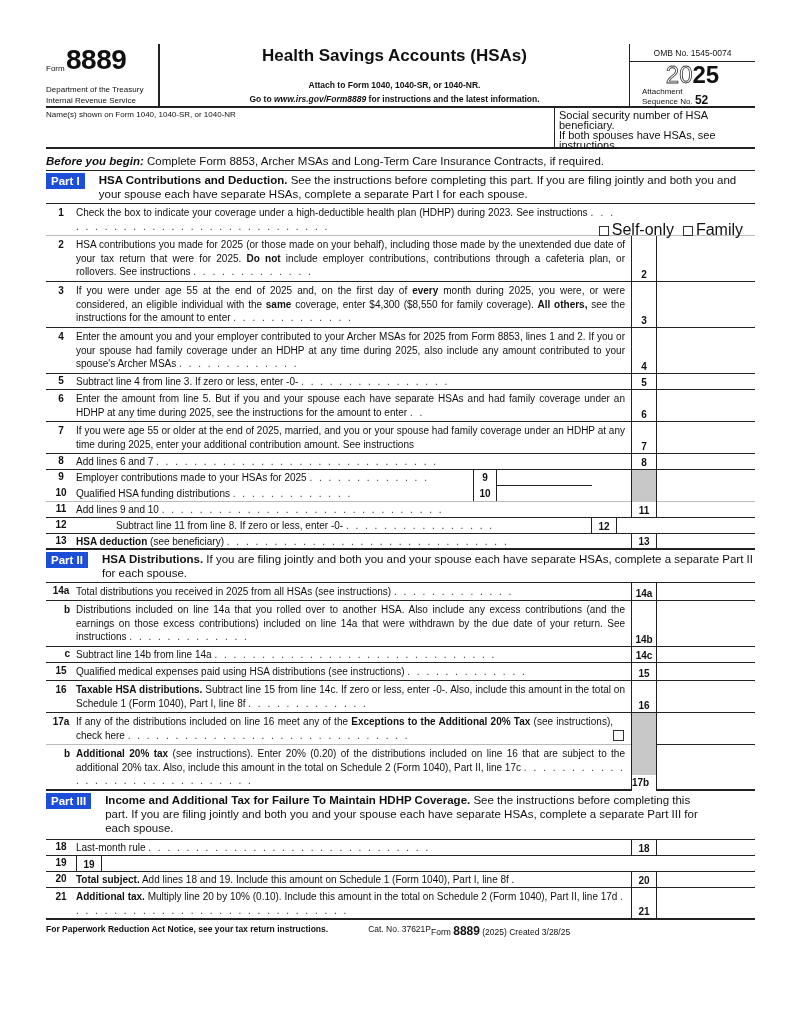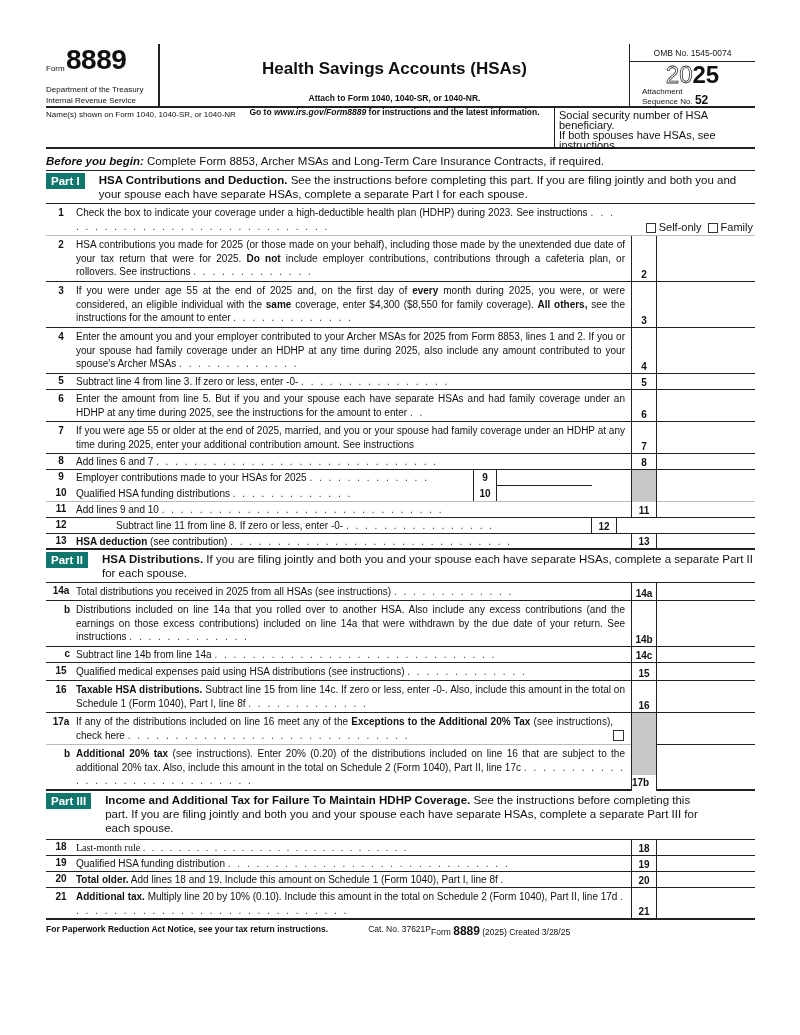--- a/index.html
+++ b/index.html
@@ -7,21 +7,21 @@
   body { font-family: "Liberation Sans", sans-serif; color: #111; position: relative; overflow: hidden; }
   .page { position: absolute; left: 46px; top: 44px; width: 709px; }
 
   
   .hdr { display: flex; height: 64px; border-bottom: 2px solid #222; }
   .hdr-left { width: 114px; border-right: 2px solid #222; position: relative; }
   .form-word { position: absolute; left: 0; top: 20px; font-size: 8px; }
   .form-num { position: absolute; left: 20px; top: 0px; font-size: 28px; font-weight: bold; letter-spacing: -0.5px; }
   .dept { position: absolute; left: 0; top: 40px; font-size: 8px; line-height: 11px; }
   .hdr-mid { flex: 1; text-align: center; border-right: 1px solid #222; }
-  .title { font-size: 17px; font-weight: bold; margin-top: 15px; }
+  .title { font-size: 17px; font-weight: bold; margin-top: 2px; }
   .attach { font-size: 8.5px; font-weight: bold; margin-top: 14px; }
   .goto { font-size: 8.5px; font-weight: bold; margin-top: 4px; }
   .goto i { font-style: italic; }
   .hdr-right { width: 125px; }
   .omb { font-size: 8.5px; text-align: center; border-bottom: 1px solid #222; height: 18px; padding-top: 4px; }
   .year { text-align: center; font-size: 24px; line-height: 24px; margin-top: 1px; }
   .year .outline { color: #fff; -webkit-text-stroke: 0.8px #333; font-weight: normal; }
   .year .bold { font-weight: 900; }
   .attach-seq { font-size: 8px; line-height: 9px; padding-left: 12px; }
   .attach-seq b { font-size: 12px; }
@@ -29,34 +29,34 @@
   
   .name-row { display: flex; height: 41px; border-bottom: 2px solid #222; }
   .name-cell { flex: 1; font-size: 8px; padding: 2px 0; border-right: 1px solid #222; }
   .ssn-cell { width: 200px; font-size: 11px; padding: 2px 4px; line-height: 10px; }
 
   .before { font-size: 11.5px; padding: 6px 0 3px 0; border-bottom: 1px solid #222; }
   .before b { font-style: italic; }
 
   
   .part-hdr { display: flex; border-bottom: 1px solid #222; padding: 2px 0 2px 0; }
-  .part-badge { background: #0f766e; color: #fff; font-weight: bold; font-size: 11.5px; padding: 1px 5px; height: 16px; line-height: 14px; margin-right: 14px; flex: 0 0 auto; }
+  .part-badge { background: #1d4ed8; color: #fff; font-weight: bold; font-size: 11.5px; padding: 1px 5px; height: 16px; line-height: 14px; margin-right: 14px; flex: 0 0 auto; }
   .part-text { font-size: 11.5px; line-height: 14px; }
   .part-text b { font-weight: bold; }
 
   
   .line { display: flex; border-bottom: 1px solid #bbb; position: relative; }
   .ln { width: 30px; font-weight: bold; font-size: 10px; text-align: center; padding-top: 3px; flex: 0 0 auto; }
   .ln.sub { text-align: right; padding-right: 6px; }
   .desc { flex: 1; font-size: 10px; line-height: 13.5px; padding: 2px 6px 2px 0; text-align: justify; }
   .dots { letter-spacing: 2px; color: #333; }
   .box-lbl { width: 26px; border-left: 1px solid #222; border-right: 1px solid #222; font-size: 10px; font-weight: bold; text-align: center; display: flex; align-items: flex-end; justify-content: center; padding-bottom: 1px; flex: 0 0 auto; }
   .amt { width: 98px; flex: 0 0 auto; }
   .chk { display: inline-block; width: 10px; height: 10px; border: 1px solid #333; vertical-align: middle; margin-right: 3px; background: #fff; }
-  .covrow { position: absolute; right: 2px; top: 17px; font-size: 11px; }
+  .covrow { position: absolute; right: 12px; top: 17px; font-size: 16px; }
   .inner-box { position: absolute; display: flex; height: 16px; }
   .inner-lbl { width: 24px; border-left: 1px solid #222; border-right: 1px solid #222; font-size: 10px; font-weight: bold; text-align: center; line-height: 15px; }
   .inner-amt { width: 95px; border-bottom: 1px solid #222; }
   .thick { border-bottom: 2px solid #222 !important; }
 
   .footer { display: flex; justify-content: flex-start; font-size: 8.5px; padding-top: 4px; }
   .footer b { font-weight: bold; }
   .footer .fnum { font-size: 12px; font-weight: bold; }
 </style>
 </head>
@@ -194,21 +194,21 @@
 
   <div class="line" style="height:16px; border-bottom-color:#222;gap:40px;">
     <div class="ln" style="padding-top:1px;">12</div>
     <div class="desc" style="padding-top:1px;"><span>Subtract line 11 from line 8. If zero or less, enter -0-</span> <span class="dots">. . . . . . . . . . . . . . . .</span></div>
     <div class="box-lbl">12</div>
     <div class="amt"></div>
   </div>
 
   <div class="line thick" style="height:16px;">
     <div class="ln" style="padding-top:1px;">13</div>
-    <div class="desc" style="padding-top:1px;"><b>HSA deduction</b><span> (see contribution)</span> <span class="dots">. . . . . . . . . . . . . . . . . . . . . . . . . . . . . .</span></div>
+    <div class="desc" style="padding-top:1px;"><b>HSA deduction</b><span> (see beneficiary)</span> <span class="dots">. . . . . . . . . . . . . . . . . . . . . . . . . . . . . .</span></div>
     <div class="box-lbl">13</div>
     <div class="amt"></div>
   </div>
 
   <div class="part-hdr">
     <span class="part-badge">Part II</span>
     <span class="part-text"><b>HSA Distributions.</b><span> If you are filing jointly and both you and your spouse each have separate HSAs, complete a separate Part II for each spouse.</span></span>
   </div>
 
   <div class="line" style="height:18px; border-bottom-color:#222;">
@@ -262,35 +262,34 @@
     <div style="position:absolute; left:611px; top:32px; width:98px; height:46px;"></div>
   </div>
 
   <div class="part-hdr" style="padding-bottom:4px;">
     <span class="part-badge">Part III</span>
     <span class="part-text" style="padding-right:50px;"><b>Income and Additional Tax for Failure To Maintain HDHP Coverage.</b><span> See the instructions before completing this part. If you are filing jointly and both you and your spouse each have separate HSAs, complete a separate Part III for each spouse.</span></span>
   </div>
 
   <div class="line" style="height:16px; border-bottom-color:#222;">
     <div class="ln" style="padding-top:1px;">18</div>
-    <div class="desc" style="padding-top:1px;font-family:Liberation Serif, serif;"><span>Last-month rule</span> <span class="dots">. . . . . . . . . . . . . . . . . . . . . . . . . . . . . .</span></div>
+    <div class="desc" style="padding-top:1px;"><span>Last-month rule</span> <span class="dots">. . . . . . . . . . . . . . . . . . . . . . . . . . . . . .</span></div>
     <div class="box-lbl">18</div>
     <div class="amt"></div>
   </div>
 
   <div class="line" style="height:16px; border-bottom-color:#222;">
     <div class="ln" style="padding-top:1px;">19</div>
-    <div class="desc" style="padding-top:1px;"><span>Qualified HSA funding distribution</span> <span class="dots">. . . . . . . . . . . . . . . . . . . . . . . . . . . . . .</span></div>
     <div class="box-lbl">19</div>
     <div class="amt"></div>
   </div>
 
   <div class="line" style="height:16px; border-bottom-color:#222;">
     <div class="ln" style="padding-top:1px;">20</div>
-    <div class="desc" style="padding-top:1px;"><b>Total older.</b><span> Add lines 18 and 19. Include this amount on Schedule 1 (Form 1040), Part I, line 8f</span> .</div>
+    <div class="desc" style="padding-top:1px;"><b>Total subject.</b><span> Add lines 18 and 19. Include this amount on Schedule 1 (Form 1040), Part I, line 8f</span> .</div>
     <div class="box-lbl">20</div>
     <div class="amt"></div>
   </div>
 
   <div class="line thick" style="height:32px;">
     <div class="ln">21</div>
     <div class="desc"><b>Additional tax.</b><span> Multiply line 20 by 10% (0.10). Include this amount in the total on Schedule 2 (Form 1040), Part II, line 17d</span> <span class="dots">. . . . . . . . . . . . . . . . . . . . . . . . . . . . . .</span></div>
     <div class="box-lbl">21</div>
     <div class="amt"></div>
   </div>

